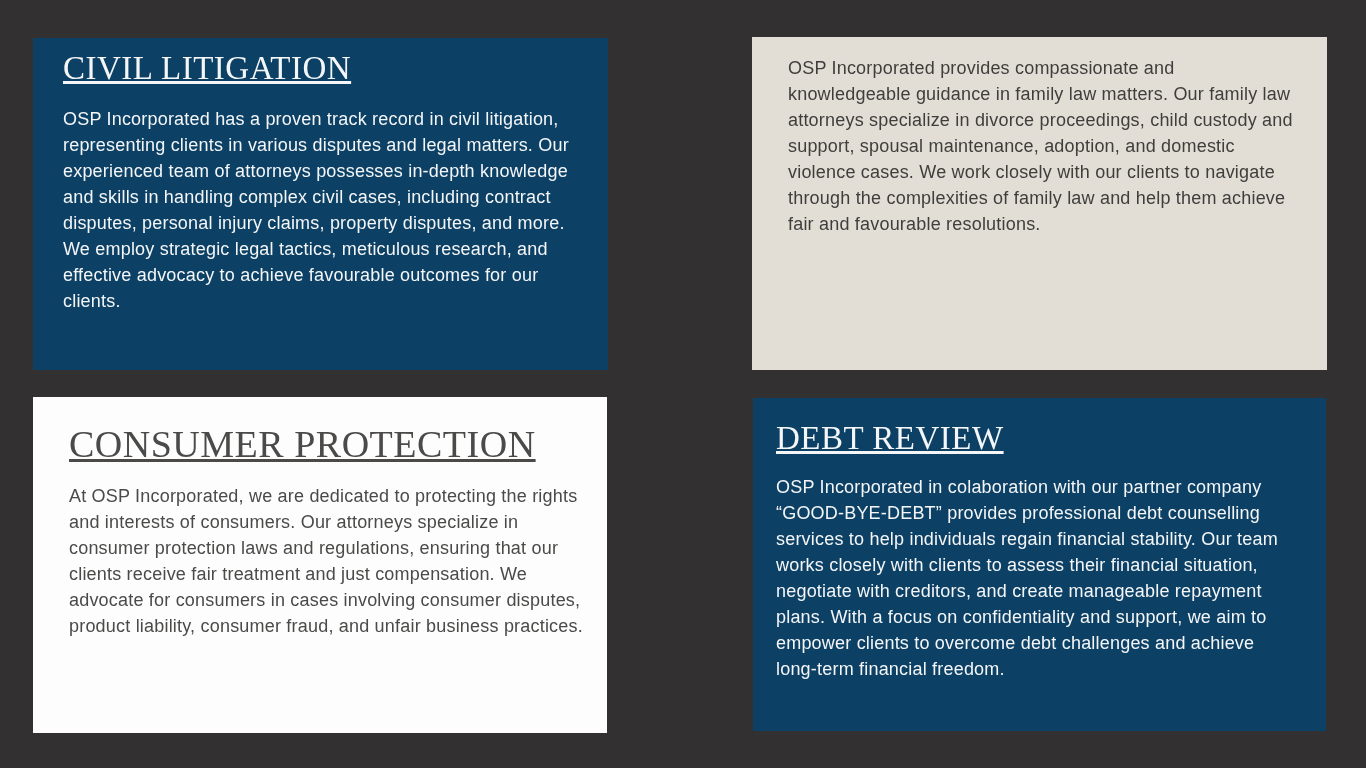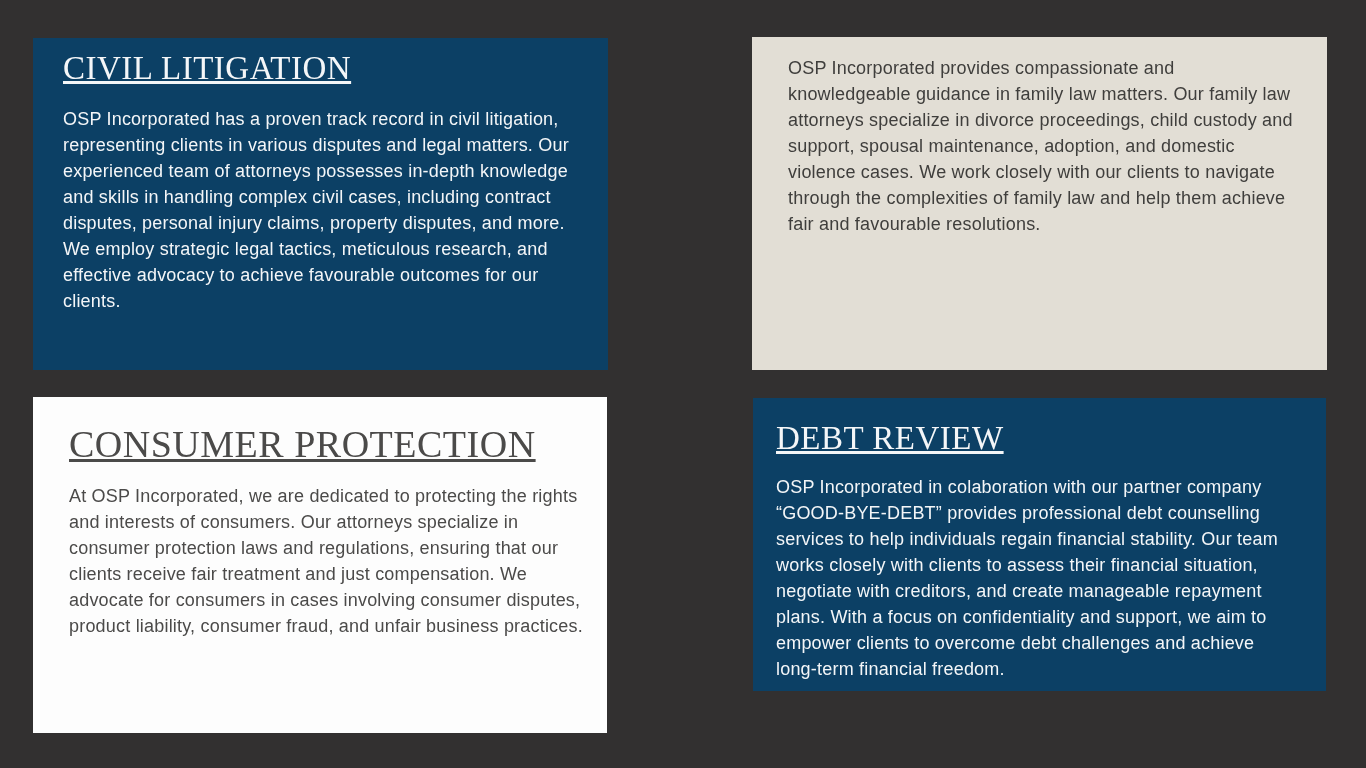--- a/index.html
+++ b/index.html
@@ -43,21 +43,21 @@
   }
   .card-family h2 { font-size: 36px; margin-bottom: 16px; }
 
   .card-consumer {
     left: 33px; top: 397px; width: 574px; height: 336px;
     padding: 24px 20px 0 36px;
   }
   .card-consumer h2 { font-size: 38px; margin-bottom: 14px; }
 
   .card-debt {
-    left: 753px; top: 398px; width: 573px; height: 293px;
+    left: 753px; top: 398px; width: 573px; height: 333px;
     padding: 20px 38px 0 23px;
   }
   .card-debt h2 { font-size: 33px; margin-bottom: 15px; }
 </style>
 </head>
 <body style="background: rgb(50, 48, 48);">
 
 <section class="card card-civil" style="background-color: rgb(12, 64, 101); color: rgb(244, 246, 248);">
   <h2>CIVIL LITIGATION</h2>
   <p>OSP Incorporated has a proven track record in civil litigation, representing clients in various disputes and legal matters. Our experienced team of attorneys possesses in-depth knowledge and skills in handling complex civil cases, including contract disputes, personal injury claims, property disputes, and more. We employ strategic legal tactics, meticulous research, and effective advocacy to achieve favourable outcomes for our clients.</p>

